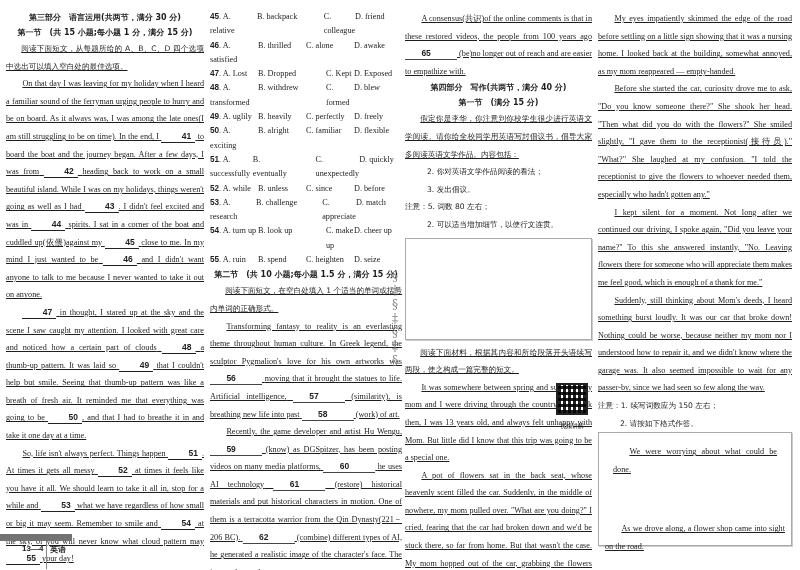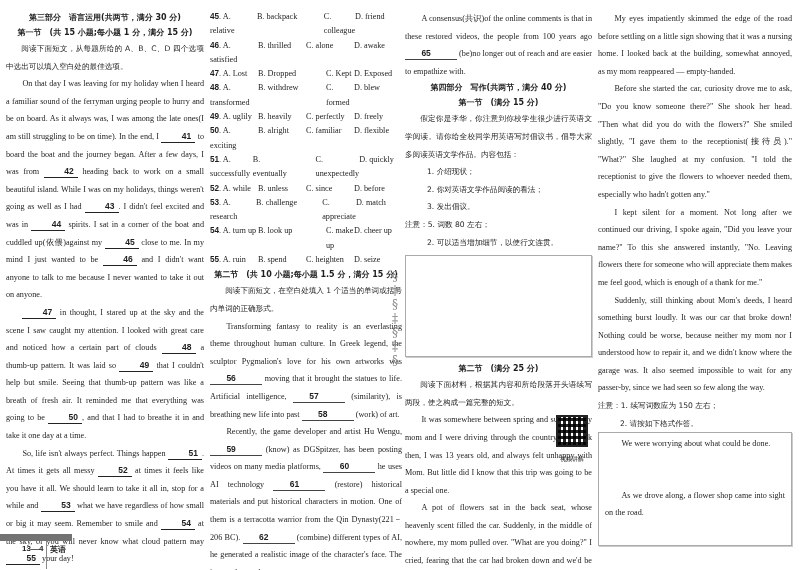--- a/index.html
+++ b/index.html
@@ -10,21 +10,21 @@
     position: relative;
   }
   .page { position: absolute; left: 0; top: 0; width: 800px; height: 570px; }
   .col { position: absolute; top: 10px; font-size: 8.2px; line-height: 17.6px; }
   .c1 { left: 6px; width: 198px; }
   .c2 { left: 210px; width: 192px; }
   .c3 { left: 405px; width: 187px; }
   .c4 { left: 598px; width: 194px; }
   .h { font-family: "DejaVu Sans", sans-serif; font-weight: bold; font-size: 8px; line-height: 15px; text-align: center; }
   .p { text-align: justify; margin: 0; }
-  .ind { text-indent: 2em; }
+  .ind { text-indent: 2em; text-decoration: underline; }
   .cn { font-family: "DejaVu Sans", sans-serif; font-size: 7.6px; }
   .blank { display: inline-block; min-width: 34px; border-bottom: 1px solid #222; text-align: center;
            font-family: "Liberation Sans", sans-serif; font-weight: bold; font-size: 8.5px; line-height: 12px; }
   .blank2 { display: inline-block; min-width: 52px; border-bottom: 1px solid #444; text-align: left;
            font-family: "Liberation Sans", sans-serif; font-weight: bold; font-size: 8.5px; line-height: 12px; }
   .opt { display: grid; grid-template-columns: 1fr 1fr 1fr 1fr; font-size: 8.2px; line-height: 14.3px; }
   .opt4 { display: grid; grid-template-columns: 1fr 1fr 1fr 1fr; font-size: 8.2px; line-height: 14.3px; }
   .qn { font-family: "Liberation Sans", sans-serif; font-weight: bold; }
   .optind { padding-left: 20px; }
   .box { border: 1px solid #aaa; box-shadow: 1px 1px 0 #ccc; }
@@ -189,27 +189,25 @@
 
   <div class="col c3">
     <p class="p ind">
       <span>A consensus(共识)of the online comments is that in these restored videos, the people from 100 years ago</span>
       <span class="blank2">65</span>
       <span>(be)no longer out of reach and are easier to empathize with.</span>
     </p>
     <div class="h">第四部分　写作(共两节，满分 40 分)</div>
     <div class="h">第一节　(满分 15 分)</div>
     <p class="p ind cn">假定你是李华，你注意到你校学生很少进行英语文学阅读。请你给全校同学用英语写封倡议书，倡导大家多阅读英语文学作品。内容包括：</p>
-    <div class="cn" style="padding-left:22px">1. 介绍现状；</div>
     <div class="cn" style="padding-left:22px">2. 你对英语文学作品阅读的看法；</div>
     <div class="cn" style="padding-left:22px">3. 发出倡议。</div>
     <div class="cn"><span>注意：</span><span>5. 词数 80 左右；</span></div>
     <div class="cn" style="padding-left:22px">2. 可以适当增加细节，以使行文连贯。</div>
     <div class="box" style="height:100px;margin:4px 0 4px 0"></div>
-    <div class="h">第二节　(满分 25 分)</div>
     <p class="p ind cn">阅读下面材料，根据其内容和所给段落开头语续写两段，使之构成一篇完整的短文。</p>
     <div style="position:relative">
       <div style="position:absolute;right:2px;top:4px;text-align:center;width:36px">
         <span class="qr"></span>
         <div class="cn" style="font-size:6px;line-height:10px">视频讲解</div>
       </div>
       <p class="p ind" style="padding-right:0"><span>It was somewhere between spring and summer; my mom and I were driving through the countryside. Back then, I was 13 years old, and always felt unhappy with Mom. But little did I know that this trip was going to be a special one.</span></p>
       <p class="p ind">A pot of flowers sat in the back seat, whose heavenly scent filled the car. Suddenly, in the middle of nowhere, my mom pulled over. "What are you doing?" I cried, fearing that the car had broken down and we'd be stuck there, so far from home. But that wasn't the case. My mom hopped out of the car, grabbing the flowers from the back seat. "It'll just be a minute," she called back through the open windows.</p>
     </div>
   </div>
@@ -217,21 +215,21 @@
   <div class="scribble">§<br>‡<br>§<br>‡<br>§<br>‡<br>§</div>
 
   <div class="col c4">
     <p class="p ind">My eyes impatiently skimmed the edge of the road before settling on a little sign showing that it was a nursing home. I looked back at the building, somewhat annoyed, as my mom reappeared — empty-handed.</p>
     <p class="p ind">Before she started the car, curiosity drove me to ask, "Do you know someone there?" She shook her head. "Then what did you do with the flowers?" She smiled slightly, "I gave them to the receptionist(接待员)." "What?" She laughed at my confusion. "I told the receptionist to give the flowers to whoever needed them, especially who hadn't gotten any."</p>
     <p class="p ind">I kept silent for a moment. Not long after we continued our driving, I spoke again, "Did you leave your name?" To this she answered instantly, "No. Leaving flowers there for someone who will appreciate them makes me feel good, which is enough of a thank for me."</p>
     <p class="p ind">Suddenly, still thinking about Mom's deeds, I heard something burst loudly. It was our car that broke down! Nothing could be worse, because neither my mom nor I understood how to repair it, and we didn't know where the garage was. It also seemed impossible to wait for any passer-by, since we had seen so few along the way.</p>
     <div class="cn"><span>注意：</span><span>1. 续写词数应为 150 左右；</span></div>
     <div class="cn" style="padding-left:22px">2. 请按如下格式作答。</div>
     <div class="box" style="height:108px;padding:2px 6px">
-      <p class="p ind" style="margin:0">We were worrying about what could be done.</p>
+      <p class="p ind" style="margin:8px">We were worrying about what could be done.</p>
       <div style="height:34px"></div>
       <p class="p ind" style="margin:0">As we drove along, a flower shop came into sight on the road.</p>
     </div>
   </div>
 
   <div class="footer">
     <span class="num">13—4</span>
     <span class="vline"></span>
     <span class="subj">英语</span>
   </div>

